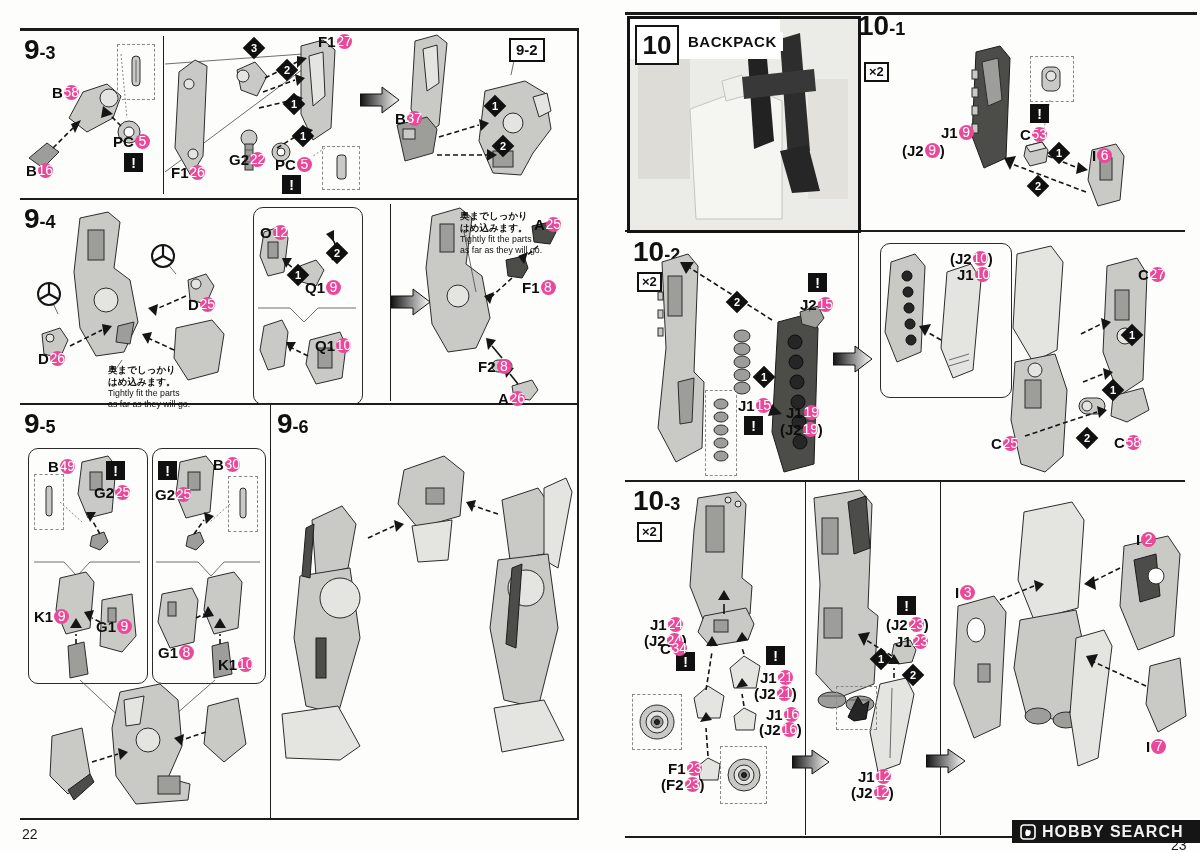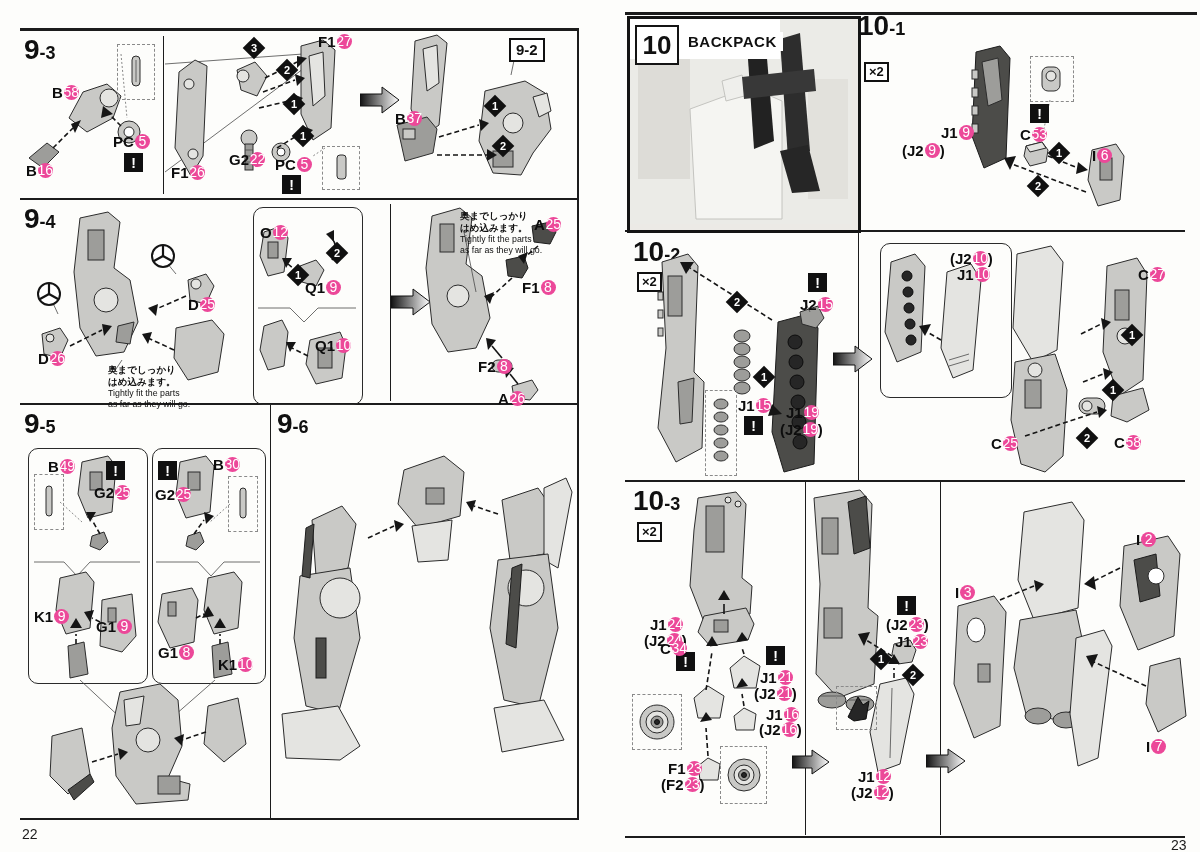--- a/index.html
+++ b/index.html
@@ -697,14 +697,21 @@
     <path class="da" d="M204,198 L152,174"></path>
       <polygon class="ah" points="144,168 156,166 150,180"></polygon>
     <path class="da" d="M58,112 L92,98"></path>
       <polygon class="ah" points="92,92 102,96 94,104"></polygon>
   </svg>
   <span class="pl" style="left:955px;top:584px"><span class="t">I</span><span class="cn">3</span></span>
   <span class="pl" style="left:1136px;top:531px"><span class="t">I</span><span class="cn">2</span></span>
   <span class="pl" style="left:1146px;top:738px"><span class="t">I</span><span class="cn">7</span></span>
 
   <div class="pgnum" style="left:1171px;top:837px;z-index:1"><span>23</span></div>
+  <div class="hsbar" style="left:1012px;top:820px;width:172px;height:23px;z-index:2">
+    <svg width="16" height="16">
+      <rect x="1" y="1" width="14" height="14" rx="3" fill="none" stroke="#fff" stroke-width="1.6"></rect>
+      <path d="M6,12 Q4,8 7,5 Q8,7 10,6 Q12,9 9,12 Z" fill="#fff"></path>
+    </svg>
+    <span class="hsbrand">HOBBY SEARCH</span>
+  </div>
 
 </div>
 
 </body></html>

